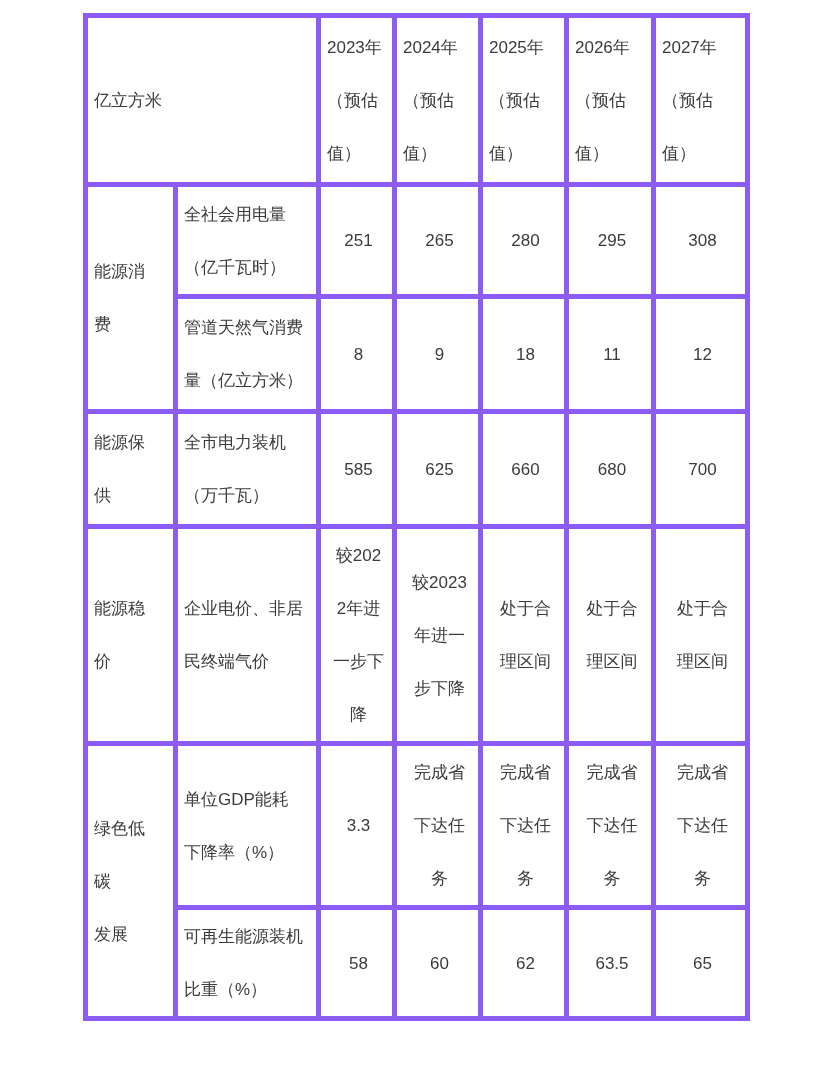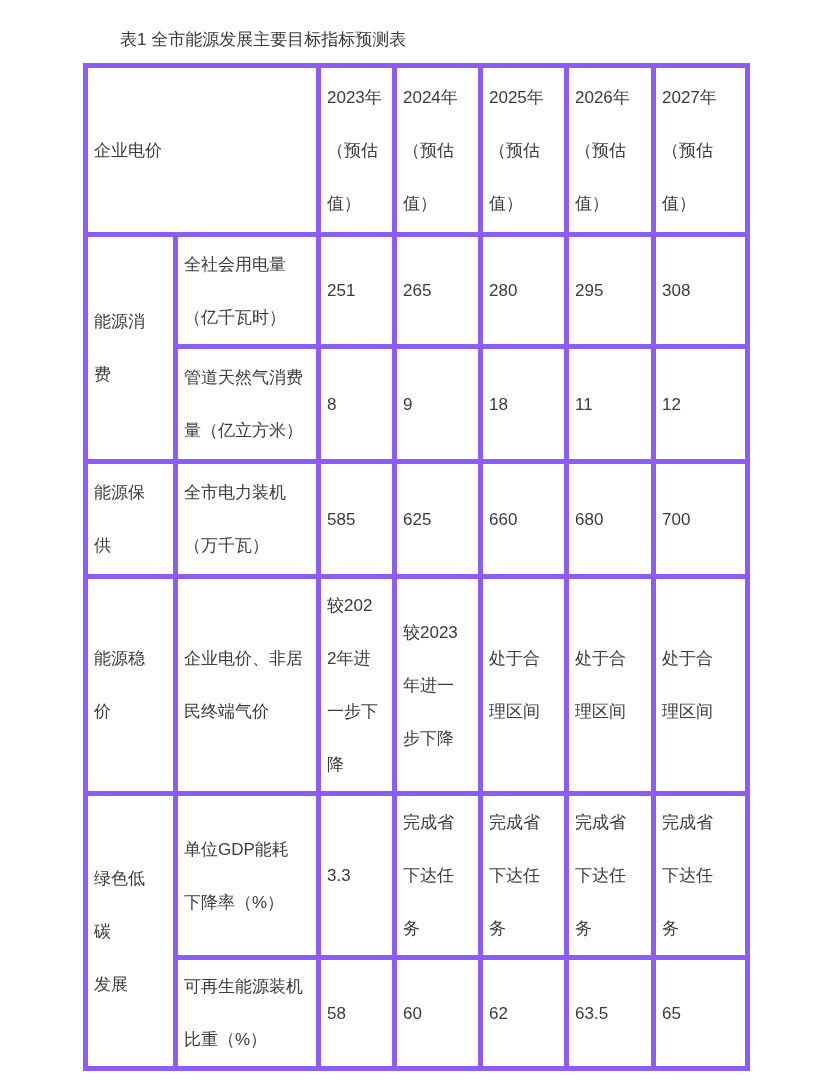--- a/index.html
+++ b/index.html
@@ -29,49 +29,48 @@
     font-size: 17px;
     line-height: 53px;
     white-space: pre-line;
     padding: 0 2px 0 6px;
     overflow: hidden;
     color: #3b3b3b;
   }
   td.cat-head, td.cat { padding-left: 11px; }
   td.ind { padding-left: 4px; }
   td.year { padding-left: 3px; }
-  td.val { padding-left: 6px; }
+  td.val { padding-left: 6px; text-align: center; }
   tr.r-head { height: 169px; }
   tr.r1 { height: 112px; }
   tr.r2 { height: 115px; }
   tr.r3 { height: 115px; }
   tr.r4 { height: 217px; }
   tr.r5 { height: 162px; }
   tr.r6 { height: 100px; }
 </style>
 </head>
 <body>
 
 <div class="doc">
 
-  <div class="title">表1 全市能源发展主要目标指标预测表</div>
 
   <table class="forecast">
     <colgroup>
       <col style="width:90px">
         <col style="width:143px">
         <col style="width:76px">
       <col style="width:86px">
         <col style="width:86px">
         <col style="width:87px">
         <col style="width:94px">
     </colgroup>
     <tbody>
       <tr class="r-head">
-        <td colspan="2" class="cat-head">企业电价</td>
+        <td colspan="2" class="cat-head">亿立方米</td>
         <td class="year">2023年
 （预估
 值）</td>
         <td class="year">2024年
 （预估
 值）</td>
         <td class="year">2025年
 （预估
 值）</td>
         <td class="year">2026年

